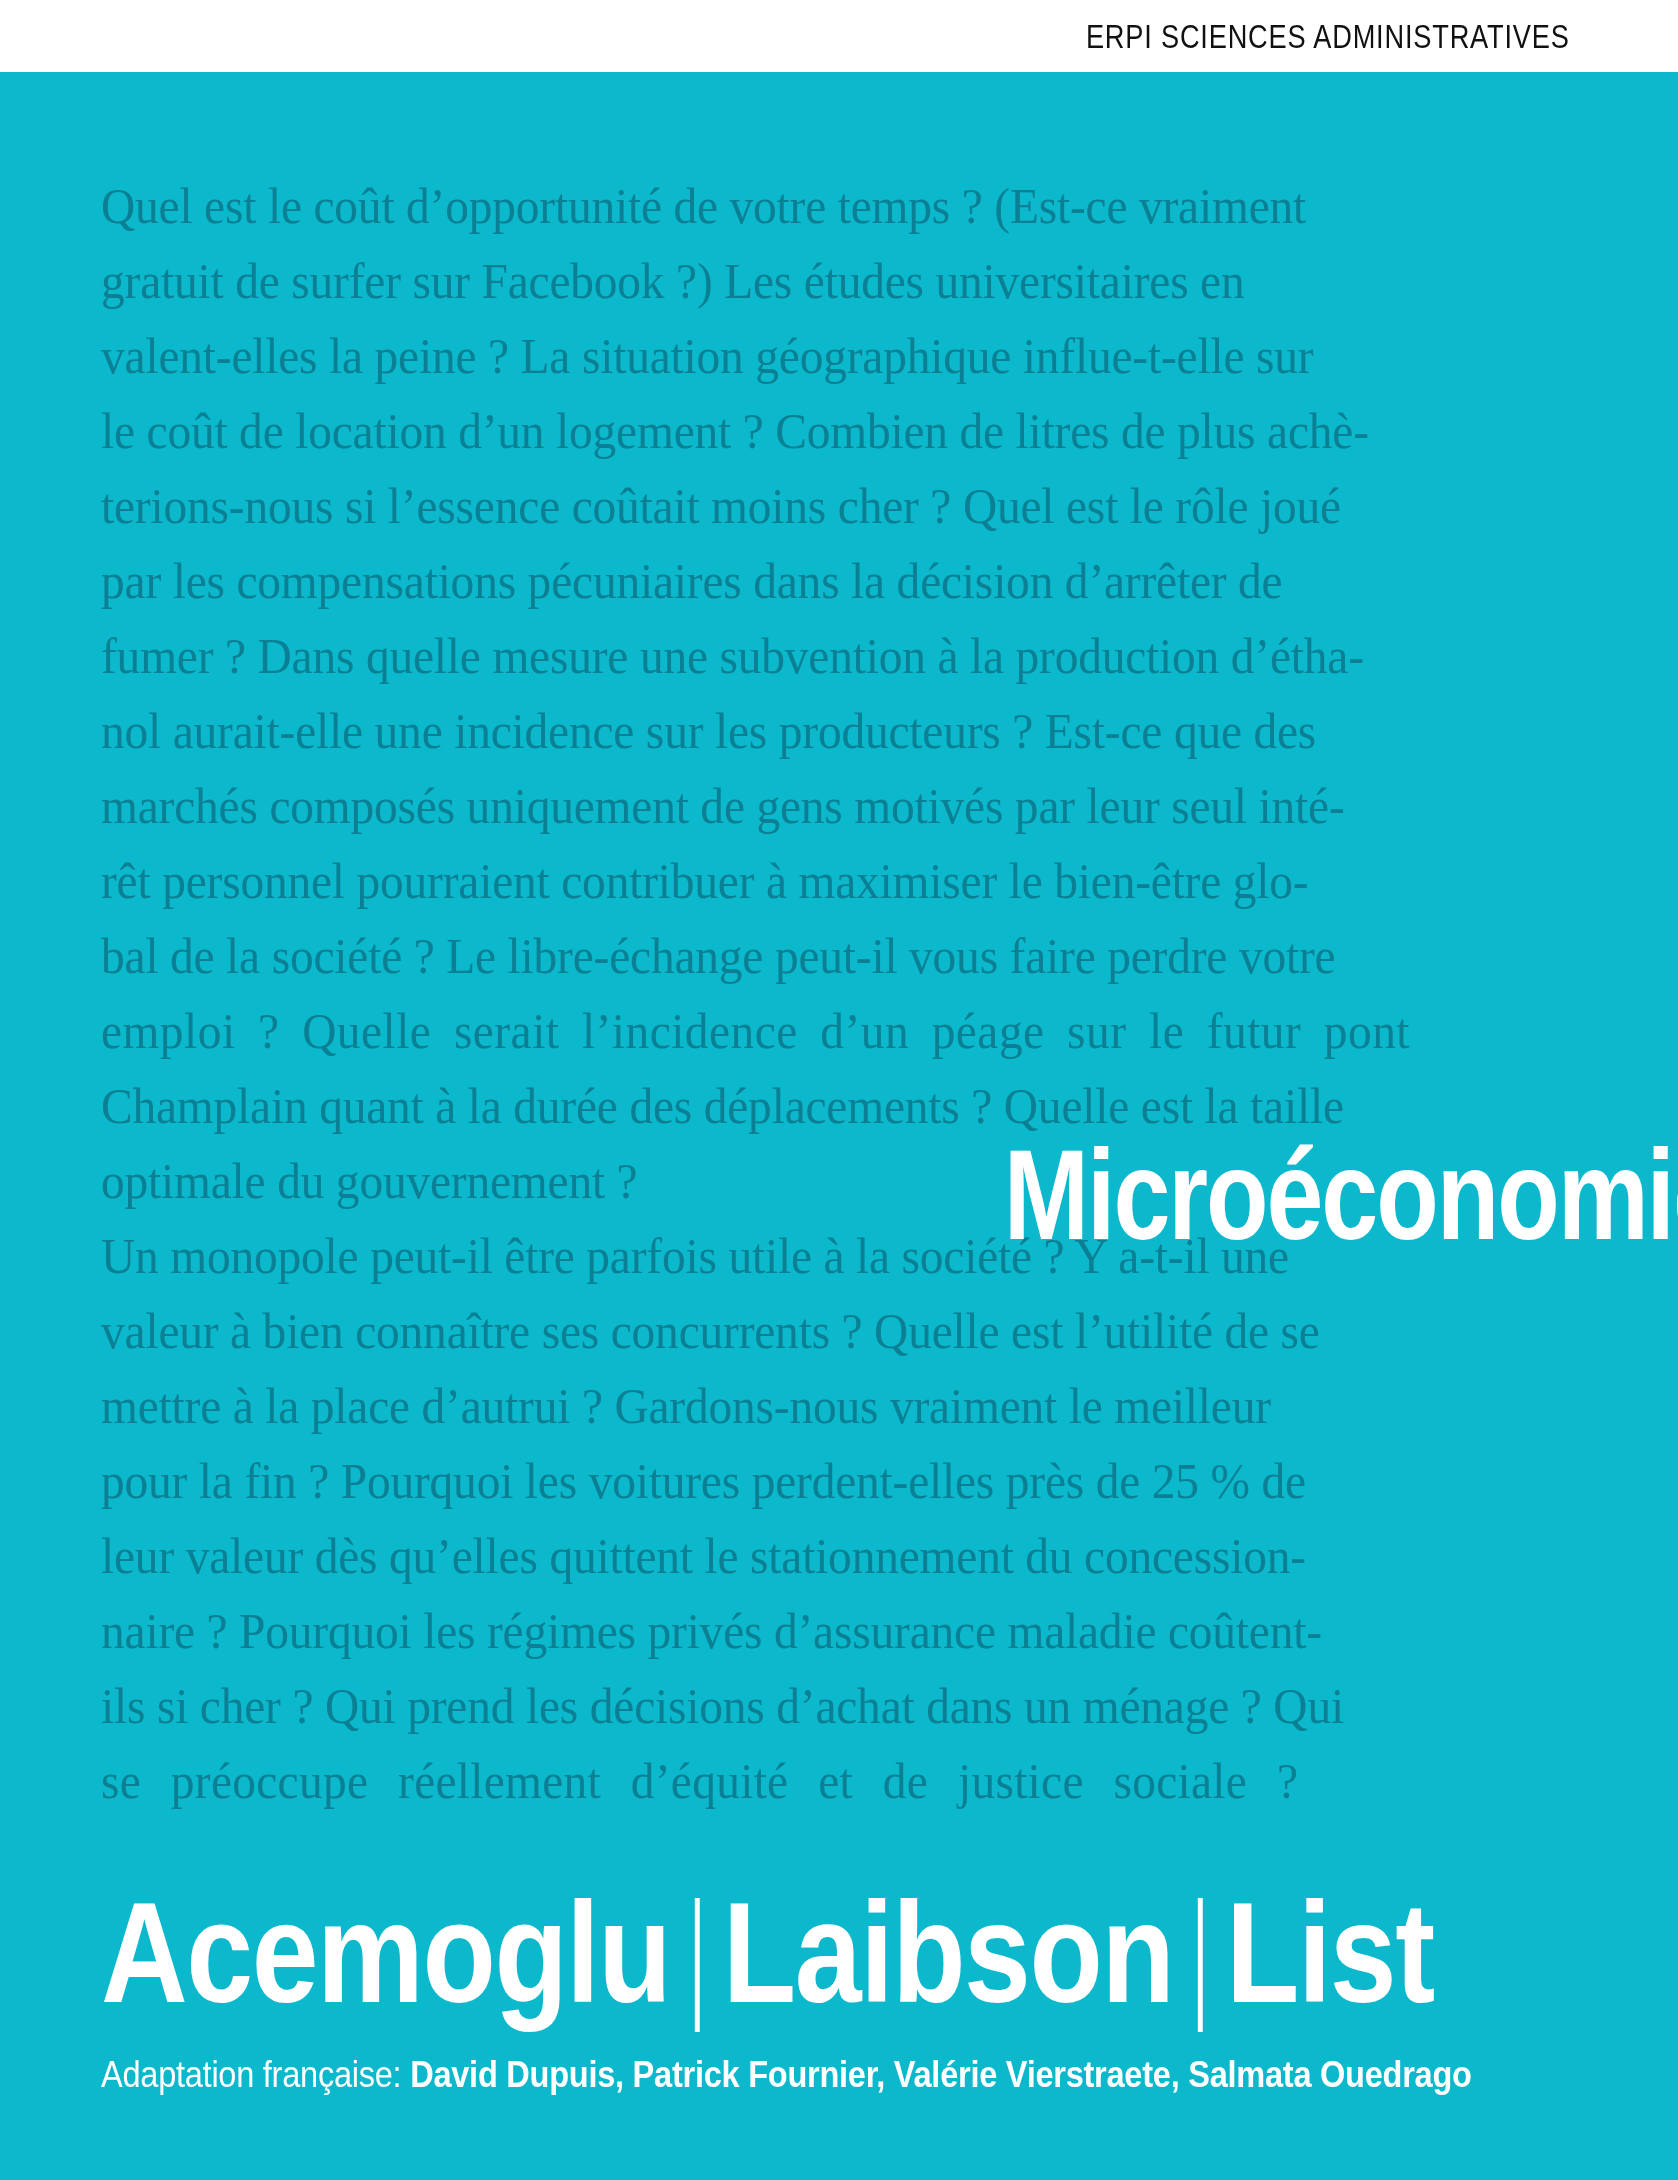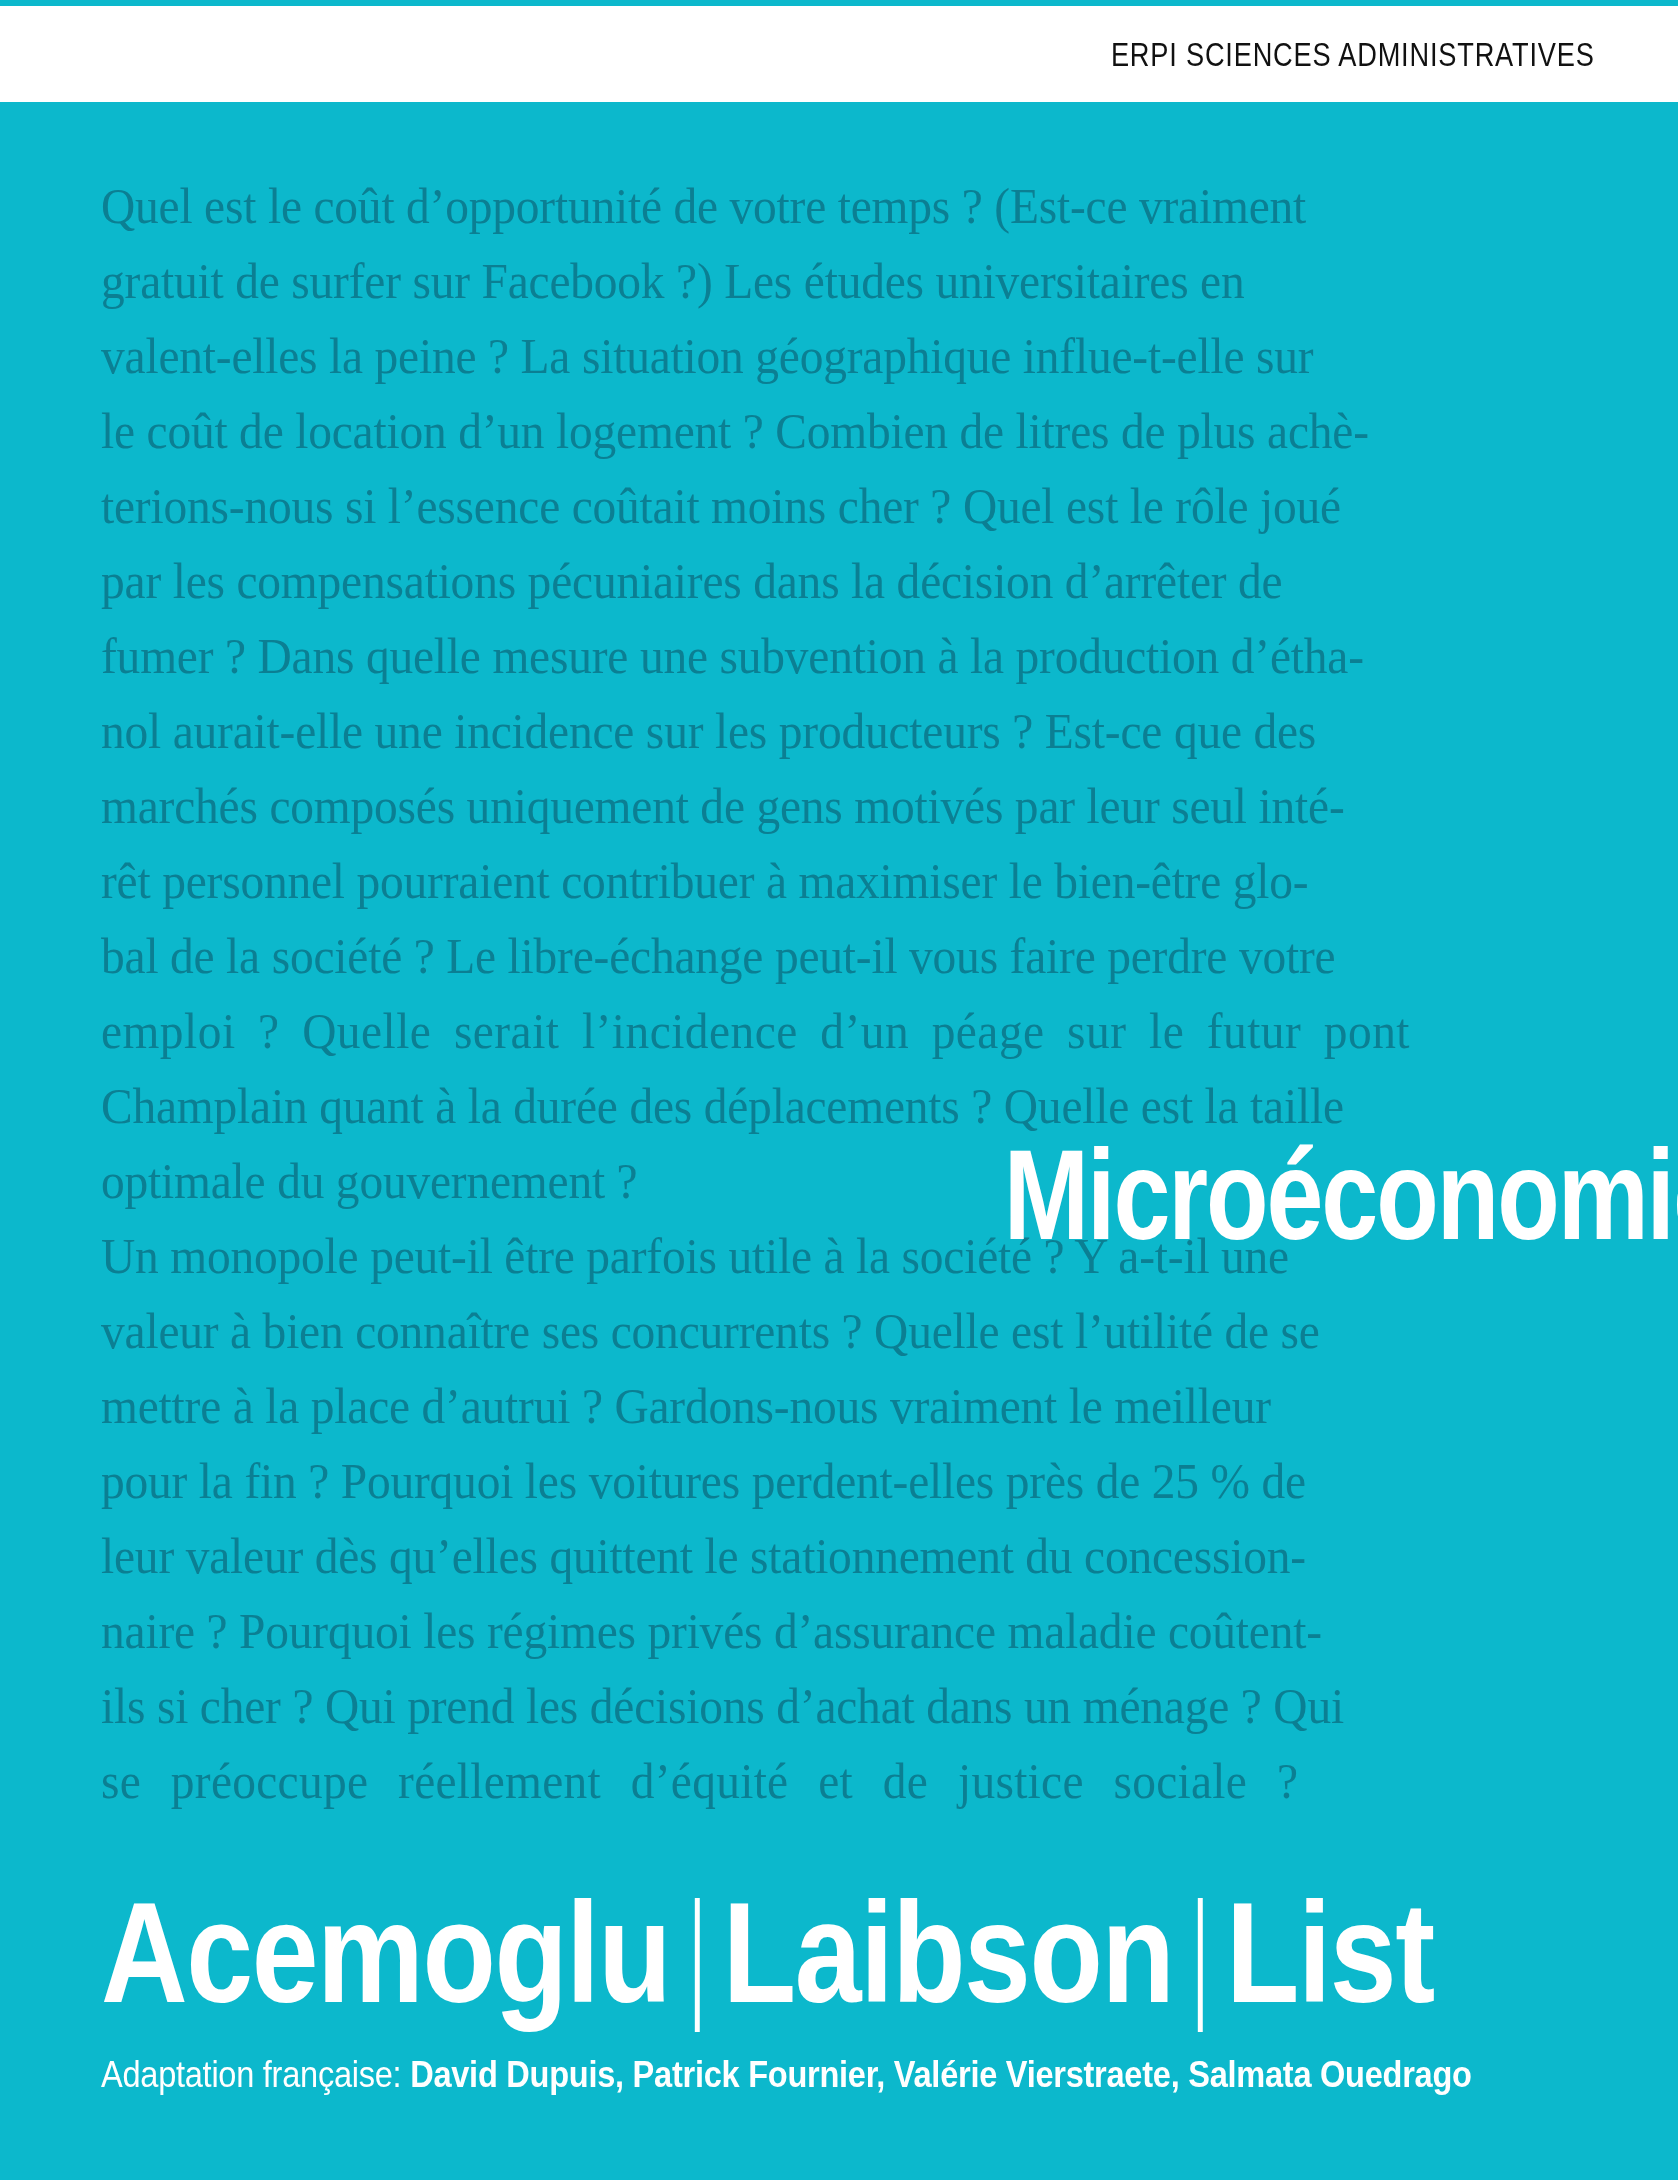--- a/index.html
+++ b/index.html
@@ -21,28 +21,27 @@
     background: #0cb8cc;
     overflow: hidden;
   }
 
   
   .imprint-band {
     position: absolute;
     top: 0;
     left: 0;
     width: 1679px;
-    height: 96px;
+    height: 72px;
     background: #ffffff;
     box-sizing: border-box;
     display: flex;
     align-items: center;
     justify-content: flex-end;
-    padding-right: 84px;
-    margin-top: 6px;
+    padding-right: 109px;
   }
   .imprint-text {
     font-family: "Liberation Sans", sans-serif;
     font-size: 34px;
     font-weight: 400;
     letter-spacing: 1px;
     color: #111111;
     transform: scaleX(0.80);
     transform-origin: right center;
     white-space: nowrap;

